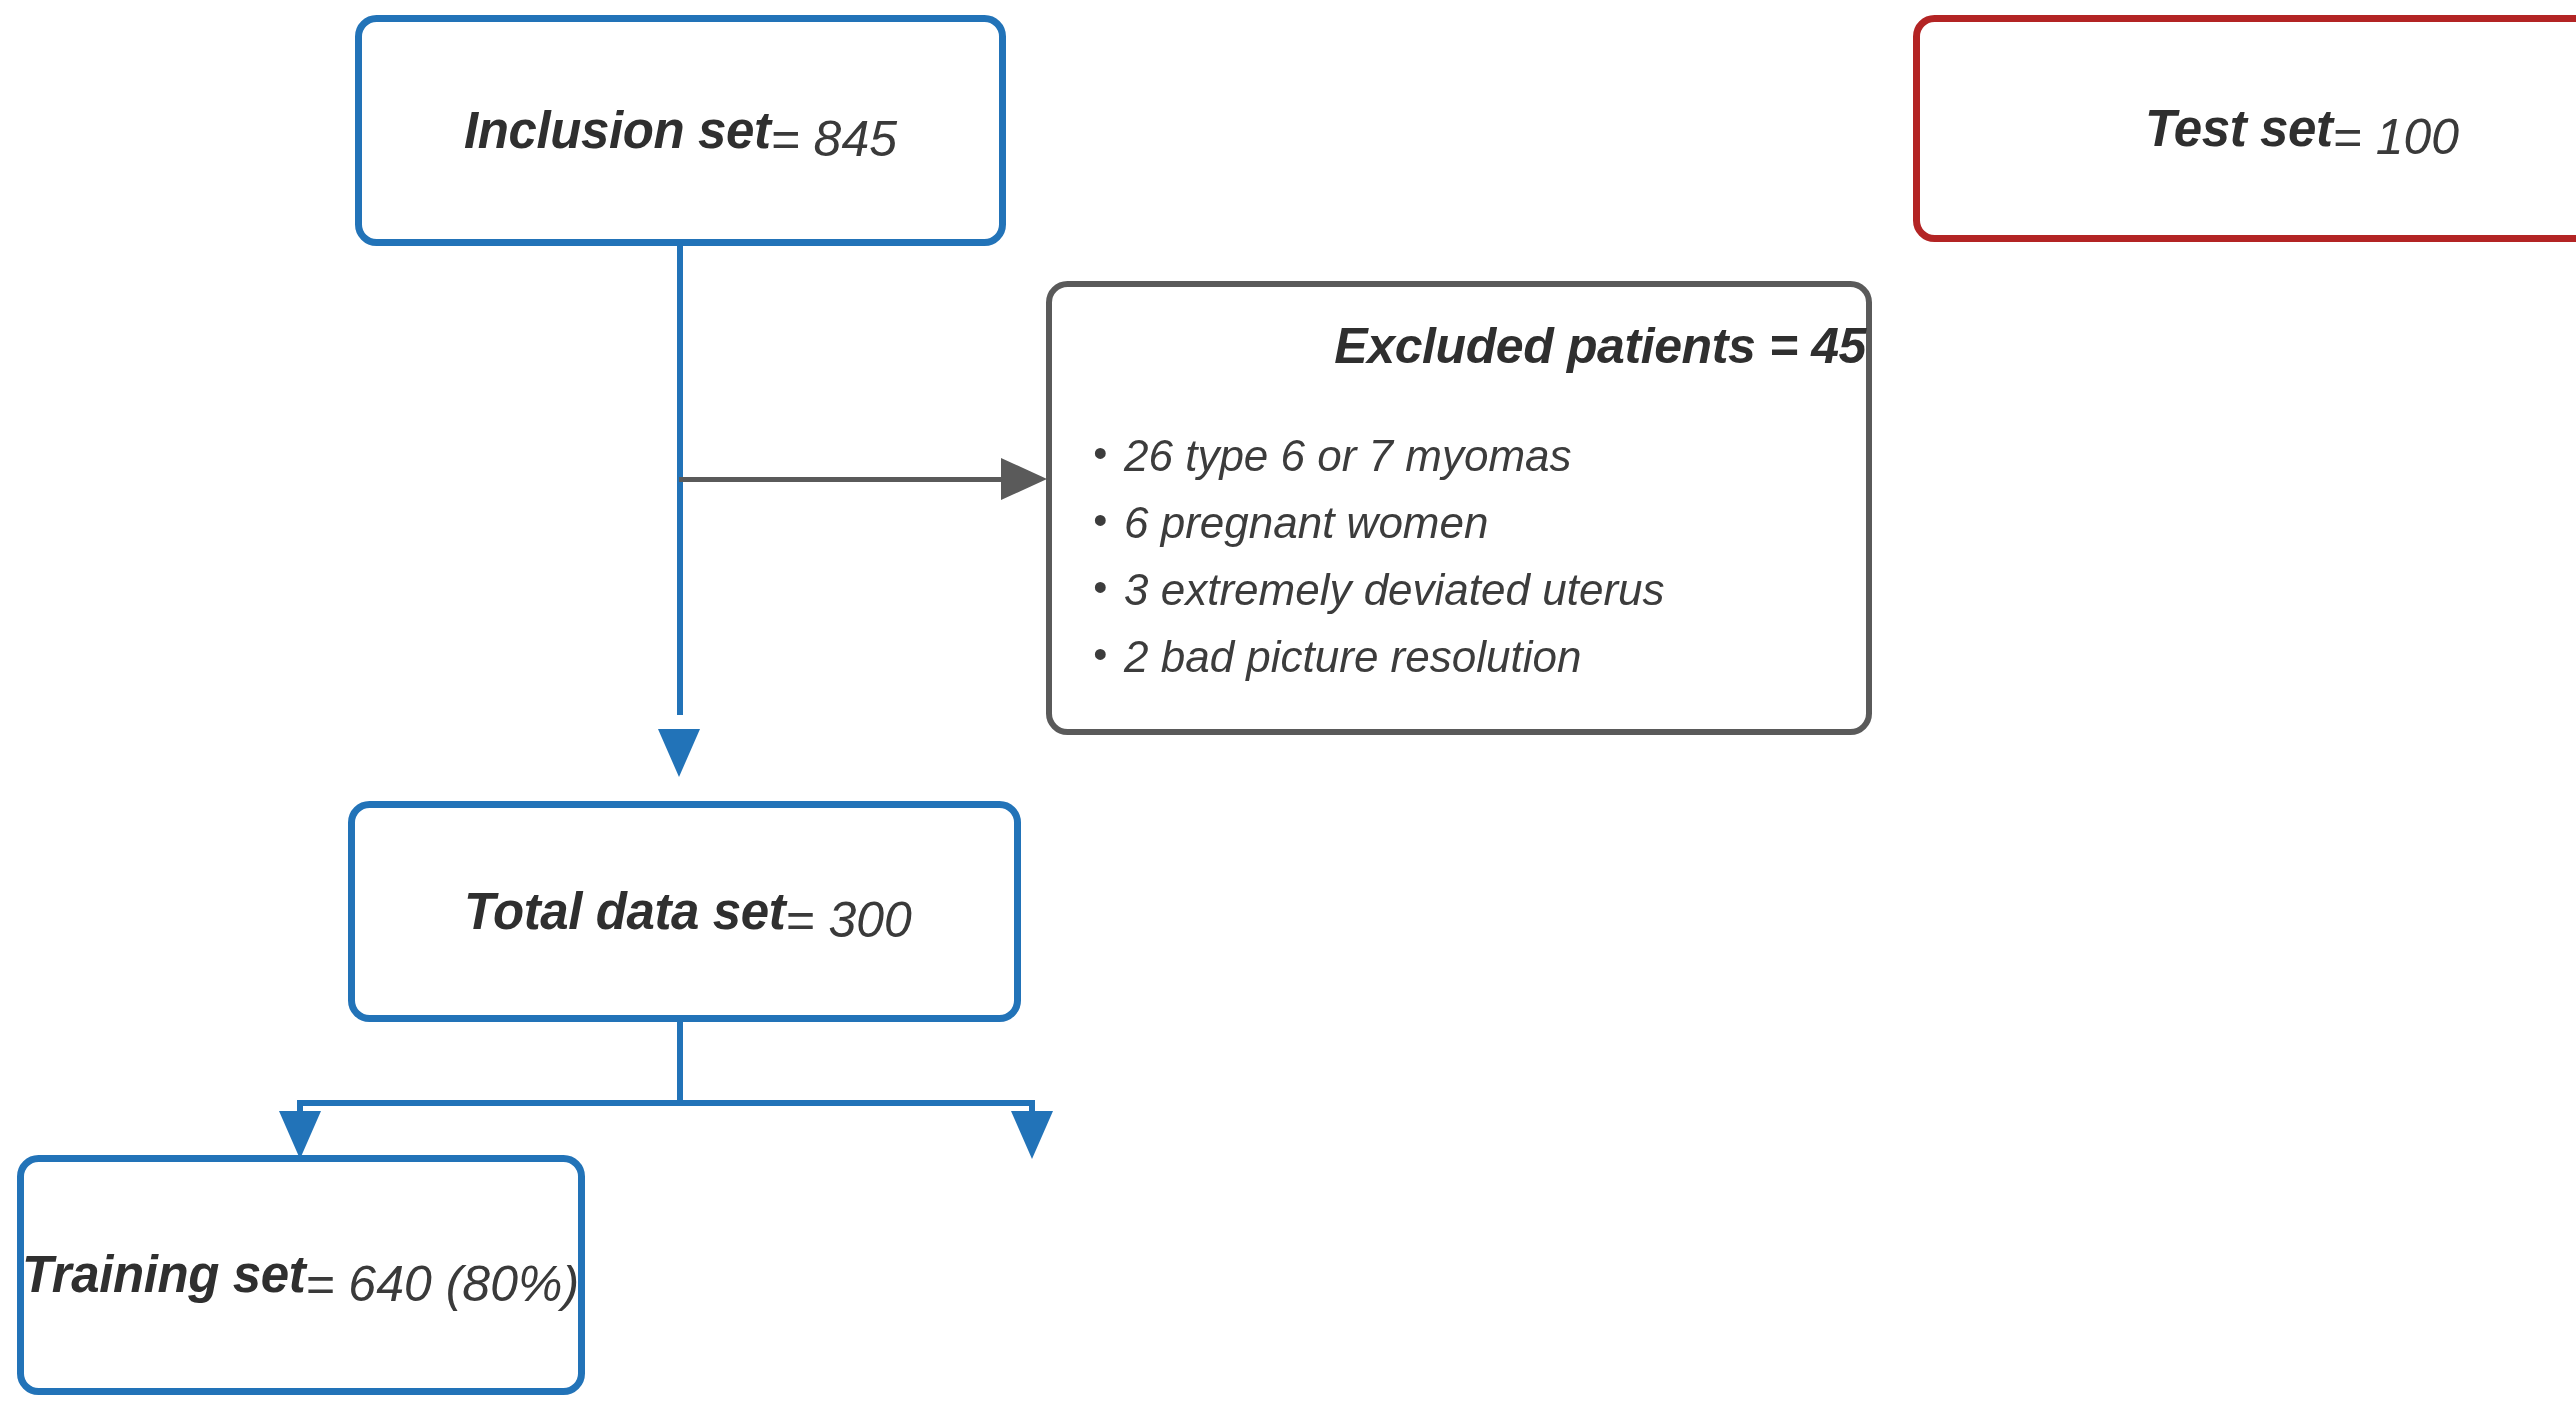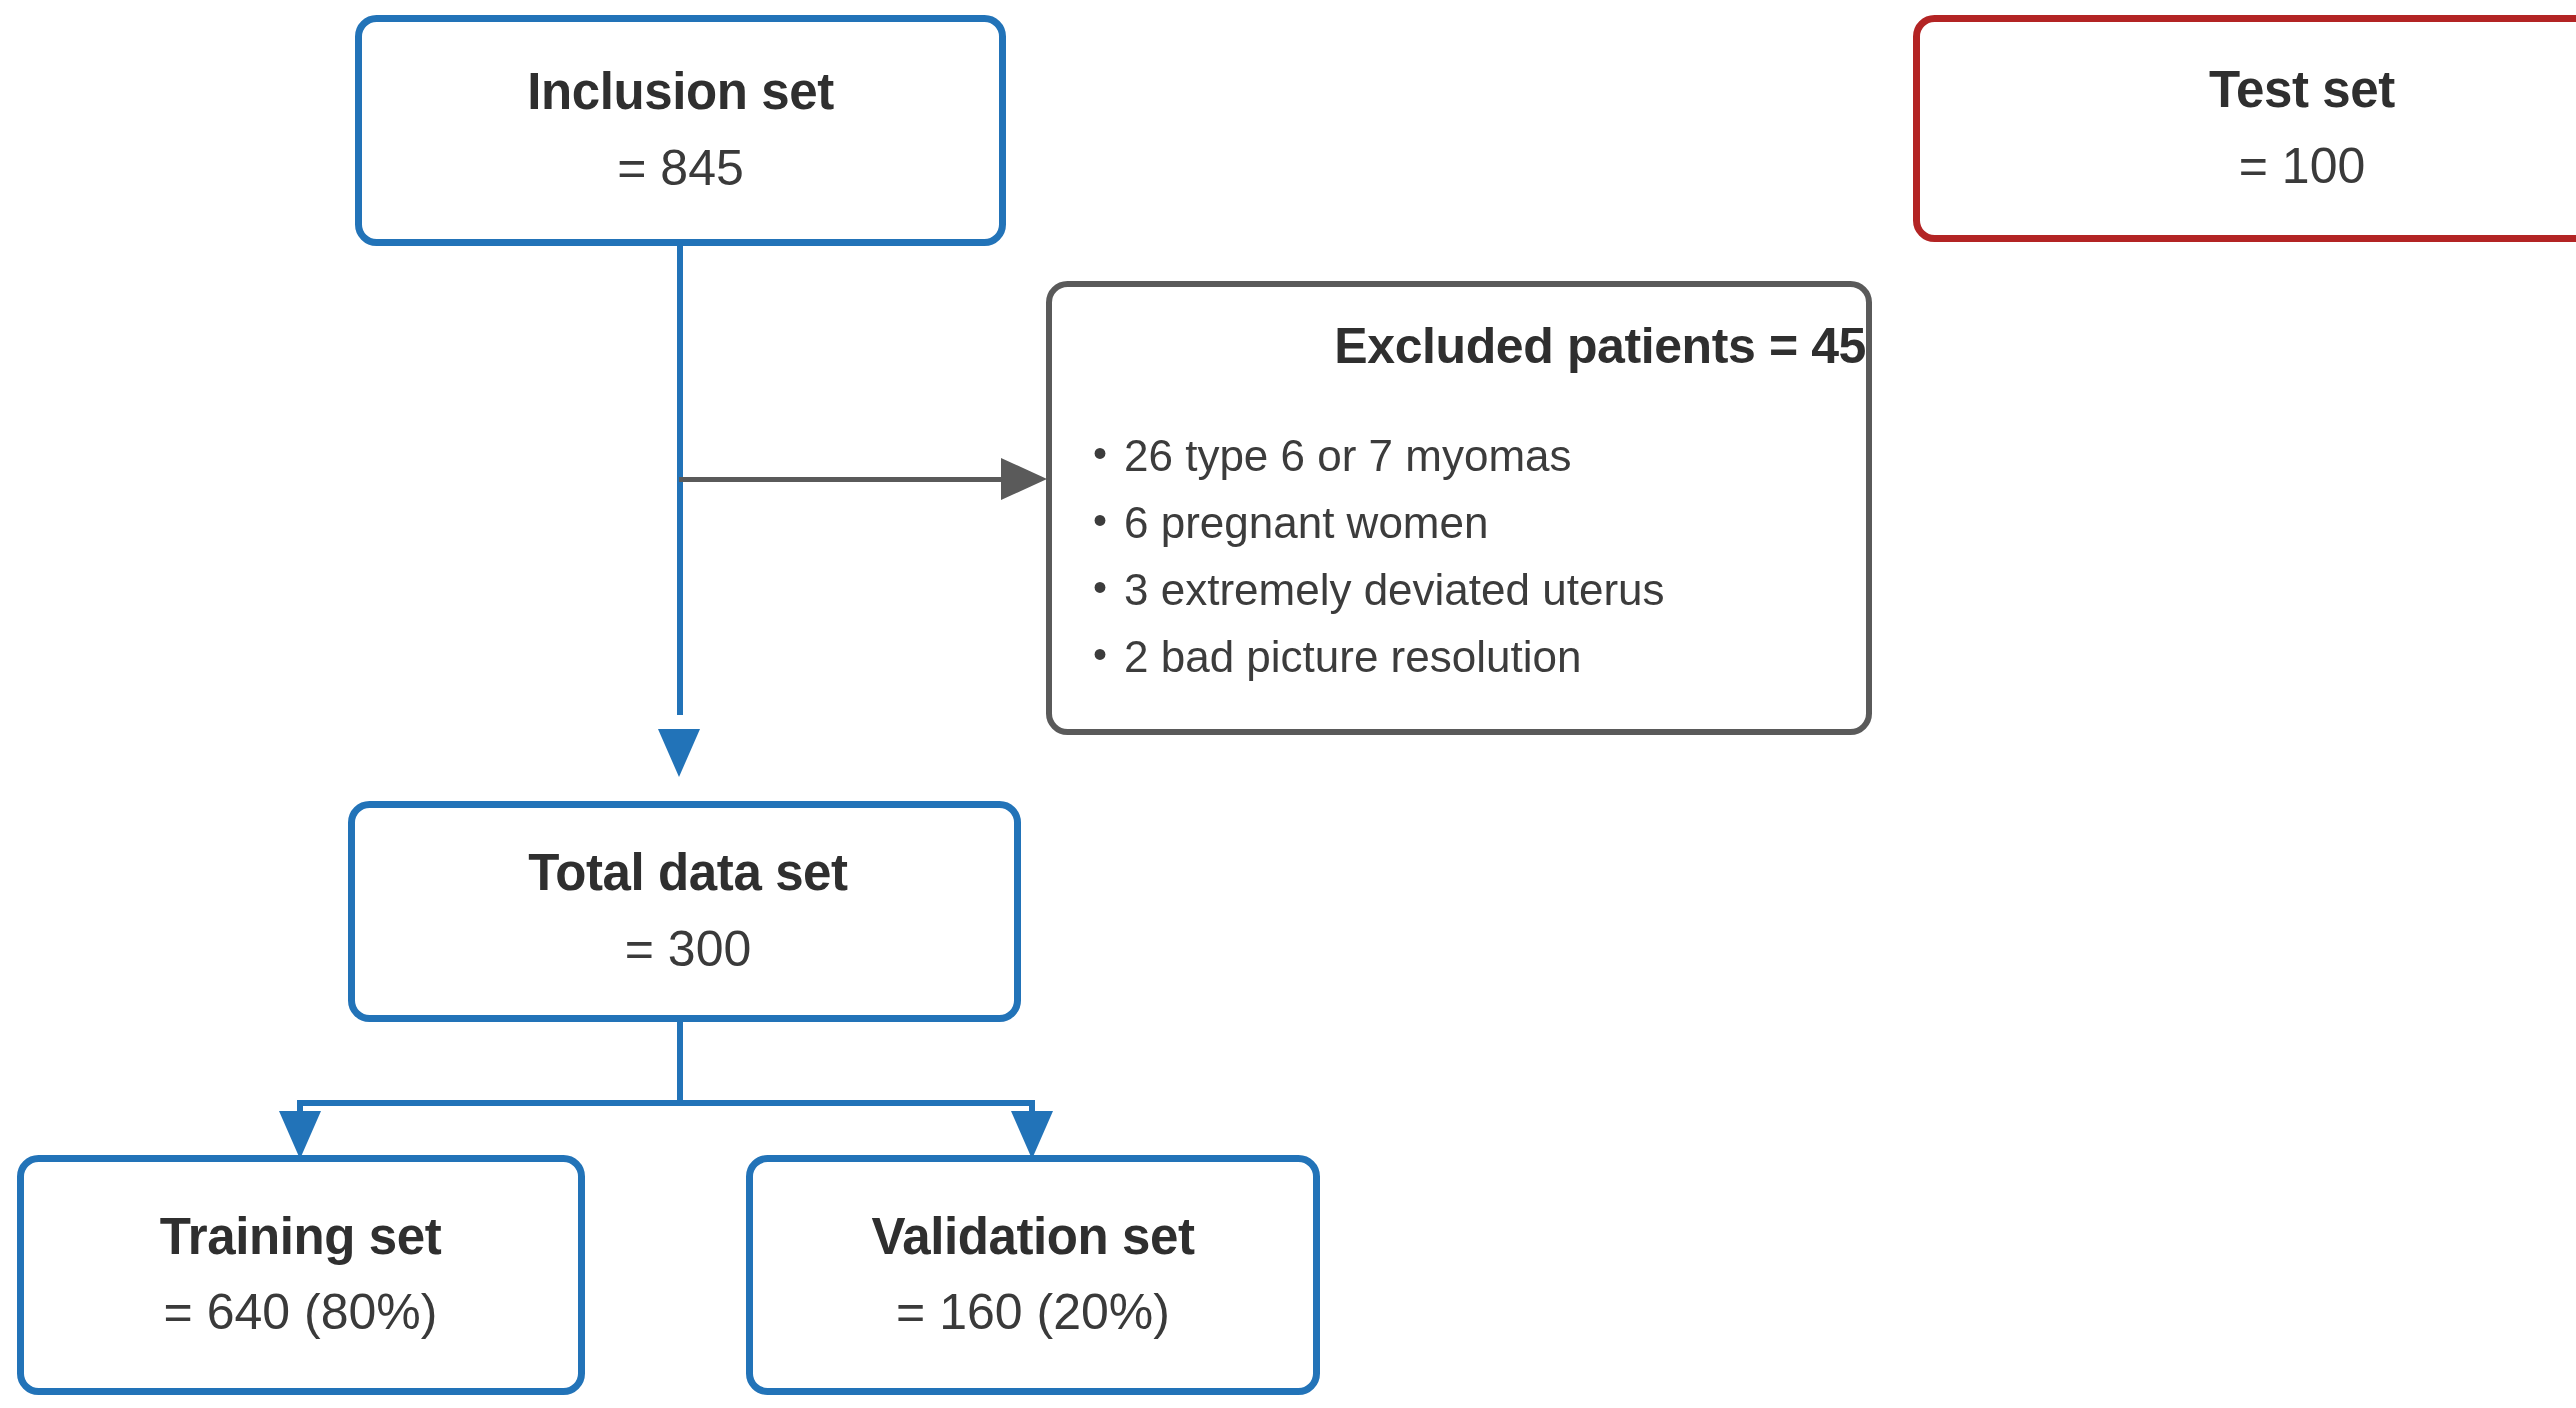--- a/index.html
+++ b/index.html
@@ -14,23 +14,24 @@
     background: #ffffff;
     font-family: "Liberation Sans", sans-serif;
     overflow: hidden;
   }
 
   .node {
     position: absolute;
     box-sizing: border-box;
     background: #ffffff;
     display: flex;
-    flex-direction: column;
+    flex-direction: row;
     align-items: center;
     justify-content: center;
+    font-style: italic;
   }
 
   .node.blue {
     border: 7.4px solid #2273b8;
     border-radius: 21.5px;
   }
   .node.red {
     border: 7.4px solid #b32424;
     border-radius: 21.5px;
   }
@@ -181,19 +182,15 @@
   <div class="node blue" style="left:348px; top:801px; width:673px; height:221px;padding-left:7px;">
     <div class="node-title">Total data set</div>
     <div class="node-value">= 300</div>
   </div>
 
   <div class="node blue" style="left:16.5px; top:1155px; width:568px; height:240px;">
     <div class="node-title">Training set</div>
     <div class="node-value">= 640 (80%)</div>
   </div>
 
-  <div class="node blue" style="left:746px; top:1155px; width:574px; height:240px;">
-    <div class="node-title">Validation set</div>
-    <div class="node-value">= 160 (20%)</div>
-  </div>
 
 </div>
 
 
 </body></html>

